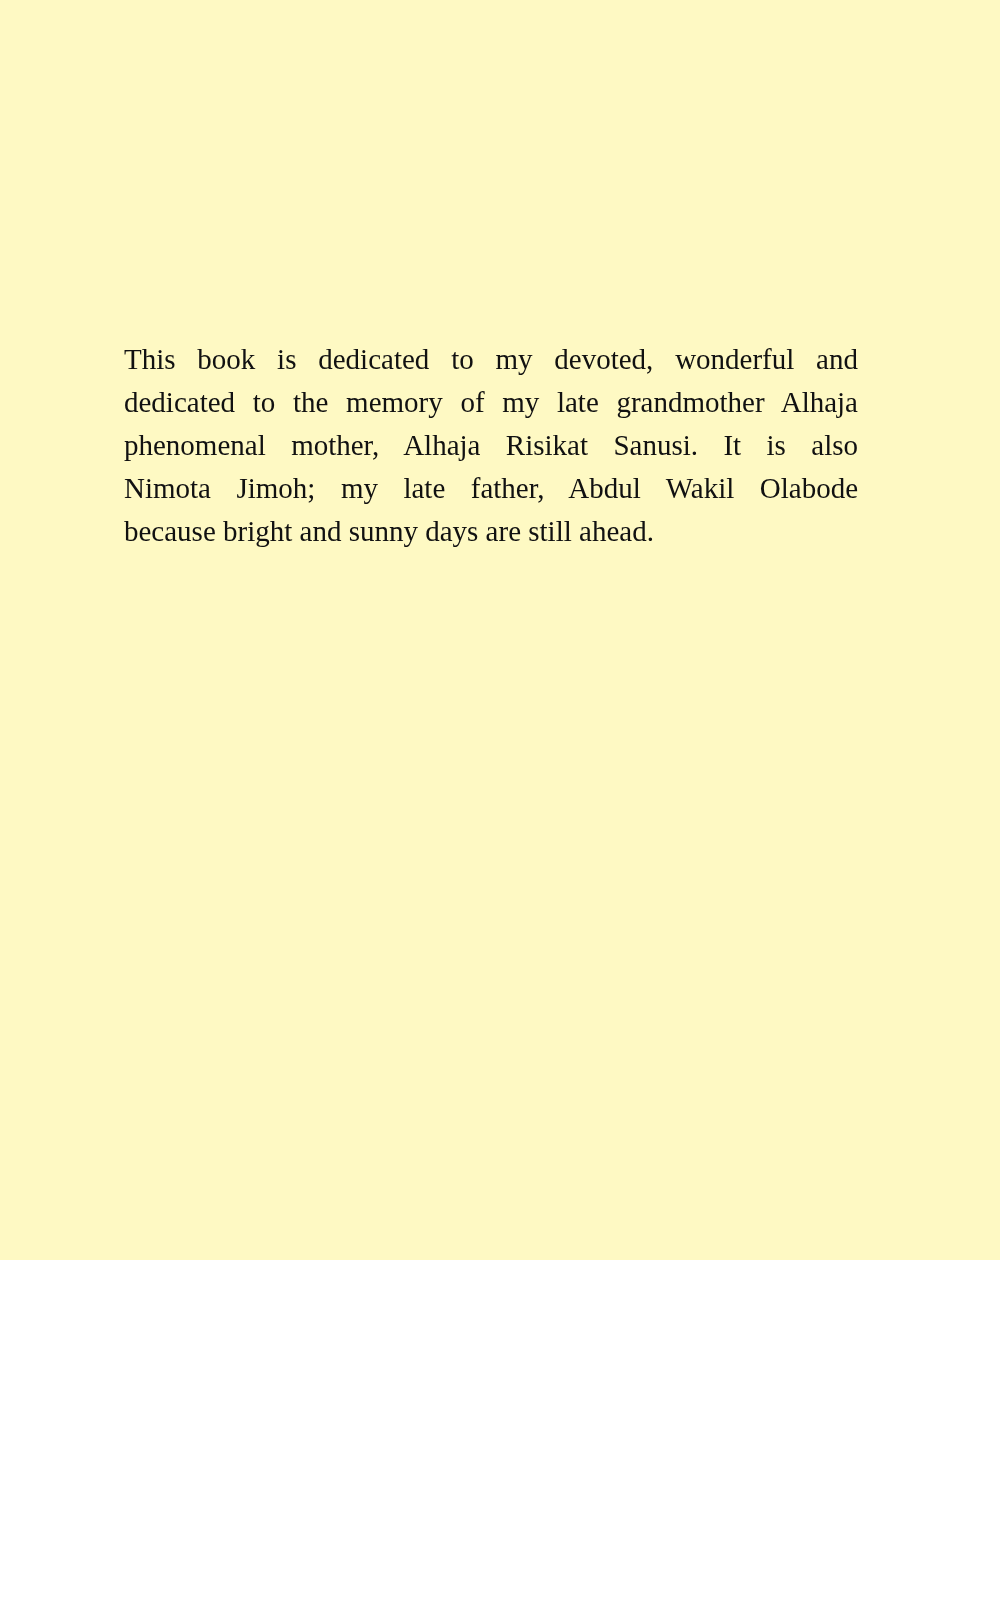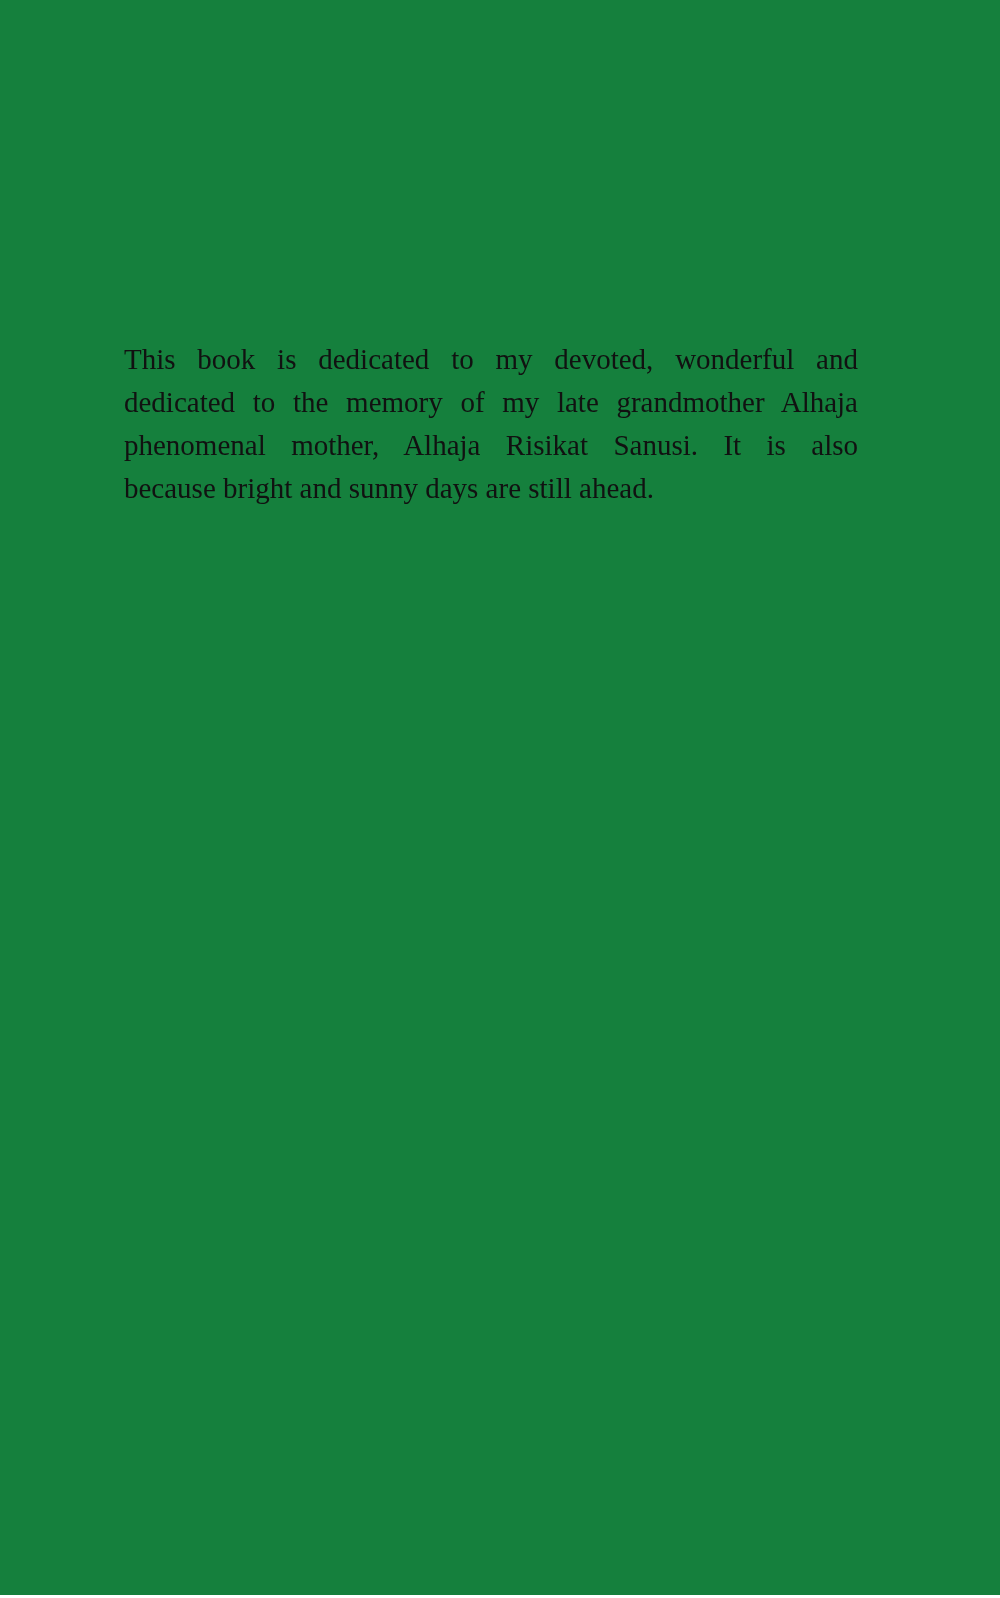--- a/index.html
+++ b/index.html
@@ -10,22 +10,22 @@
     body {
       width: 1000px;
       height: 1598px;
       position: relative;
       overflow: hidden;
     }
     .page {
       position: absolute;
       left: 0; top: 0;
       width: 1000px;
-      height: 1595px;
-      background: #15803d;
+      height: 1260px;
+      background: #fef9c3;
     }
     .dedication {
       position: absolute;
       left: 124px;
       top: 338px;
       width: 734px;
       font-family: "Liberation Serif", "DejaVu Serif", serif;
       font-size: 29px;
       line-height: 43px;
       color: #111111;
@@ -43,15 +43,16 @@
     }
   </style>
 </head>
 <body>
 
 <div class="page">
   <div class="dedication">
     <span class="line">This book is dedicated to my devoted, wonderful and</span>
     <span class="line">dedicated to the memory of my late grandmother Alhaja</span>
     <span class="line">phenomenal mother, Alhaja Risikat Sanusi. It is also</span>
+    <span class="line">Nimota Jimoh; my late father, Abdul Wakil Olabode</span>
     <span class="line last">because bright and sunny days are still ahead.</span>
   </div>
 </div>
 
 </body></html>

